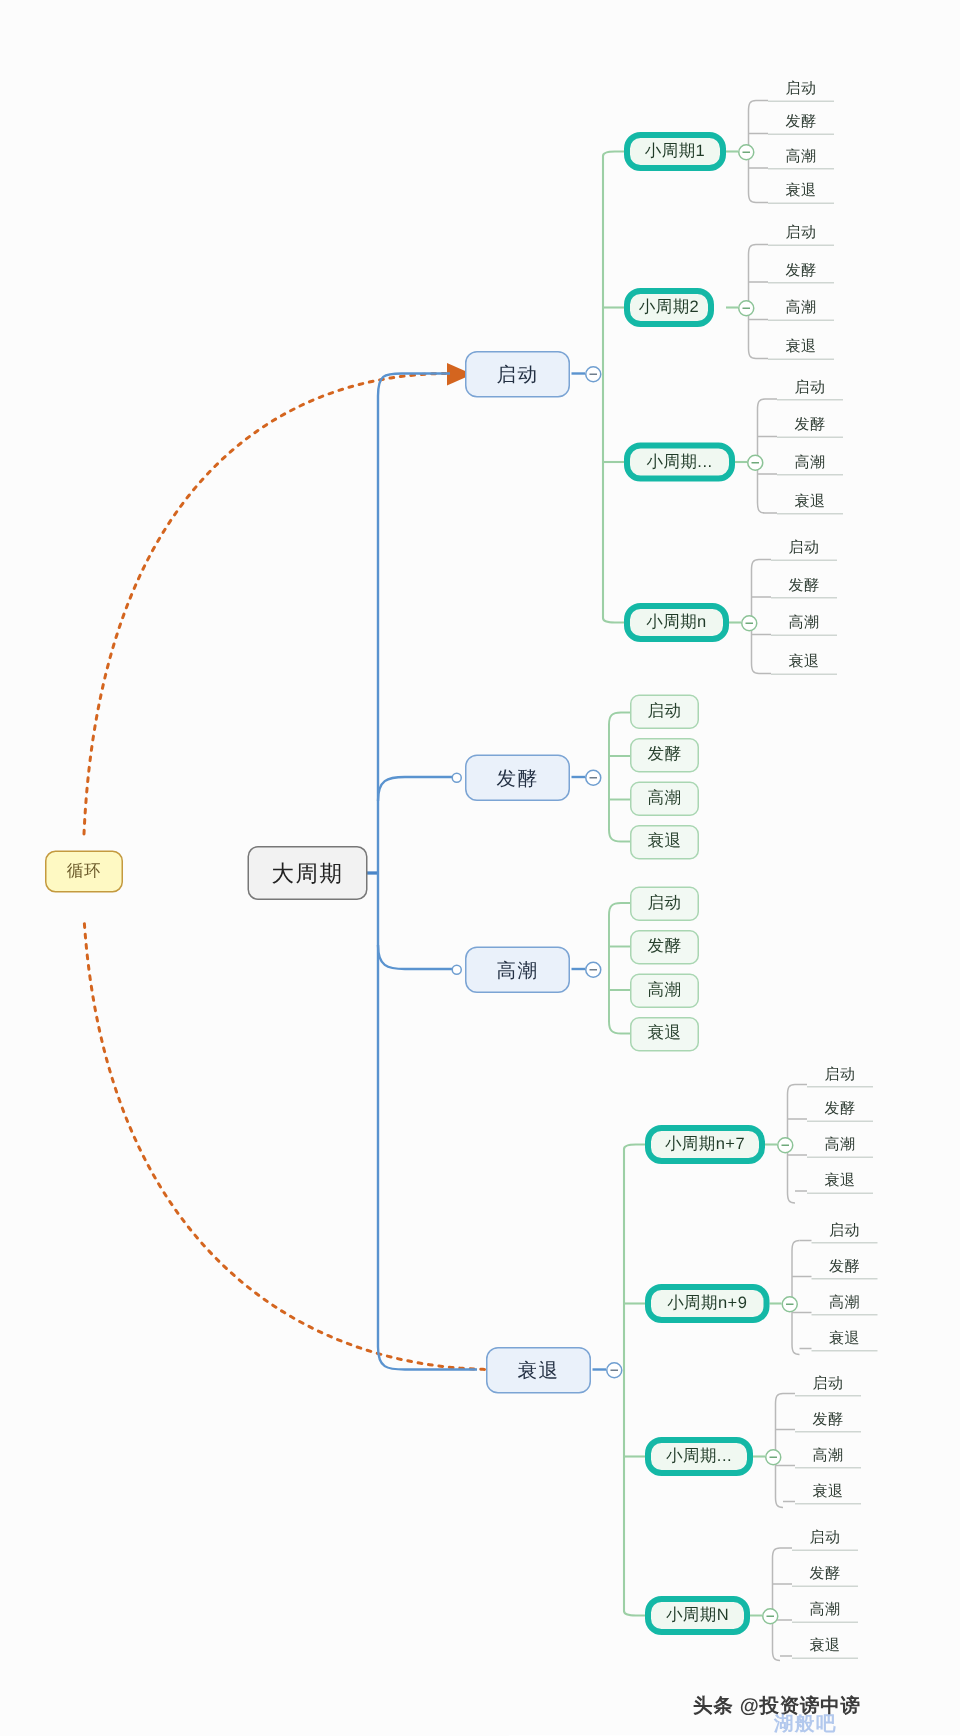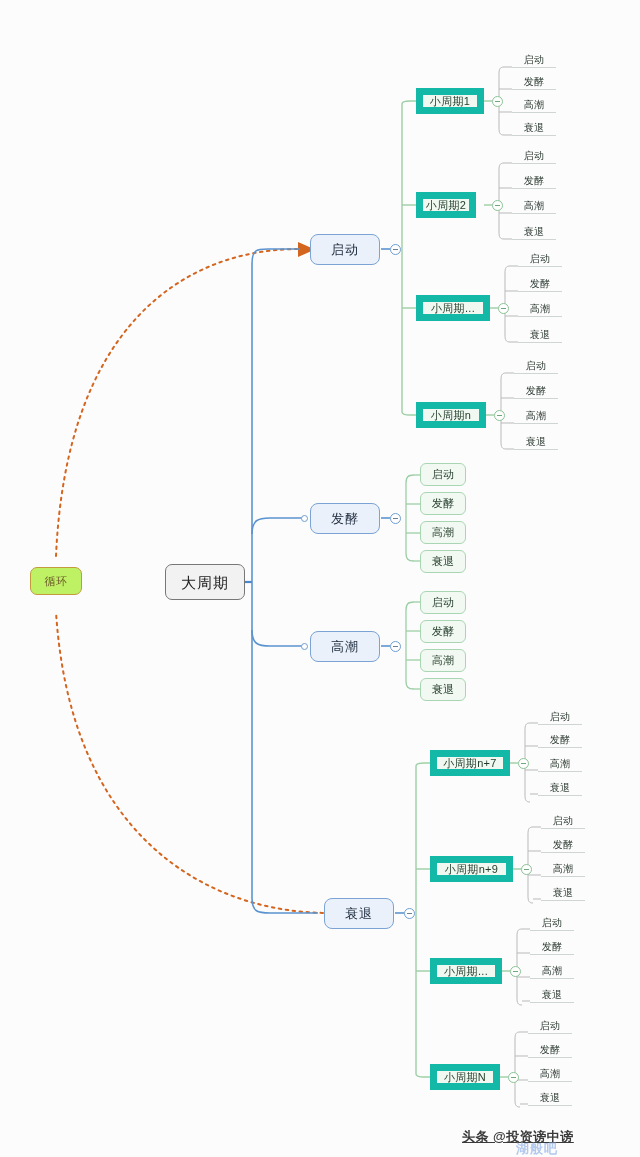--- a/index.html
+++ b/index.html
@@ -37,42 +37,42 @@
   .n-root {
     background: #f2f2f2;
     border: 1px solid #777777;
     border-radius: 7px;
     color: #222222;
     font-size: 15px;
     letter-spacing: 1px;
   }
   
   .n-loop {
-    background: #bef264;
+    background: #fef9c3;
     border: 1.4px solid #c49a3f;
     border-radius: 7px;
     color: #6b5a2a;
     font-size: 11px;
     letter-spacing: .5px;
     font-family: Liberation Serif, serif;
   }
   
   .n-blue {
     background: #eaf1fa;
     border: 1px solid #7ba4d4;
     border-radius: 8px;
     color: #233043;
     font-size: 13px;
     letter-spacing: 1px;
   }
   
   .n-green {
     background: #f0f8f1;
-    border: 7px solid #14b8a6;
-    border-radius: 0;
+    border: 4px solid #14b8a6;
+    border-radius: 11px;
     color: #1f3a27;
     font-size: 11px;
     letter-spacing: .3px;
   }
   
   .n-gbox {
     background: #f2f9f3;
     border: 1px solid #a9d6b2;
     border-radius: 6px;
     color: #27402d;
@@ -451,20 +451,20 @@
   <div class="node n-uline" style="left:528px; top:1042px; width:44px; height:16px;">
     <span>发酵</span>
   </div>
   <div class="node n-uline" style="left:528px; top:1066px; width:44px; height:16px;">
     <span>高潮</span>
   </div>
   <div class="node n-uline" style="left:528px; top:1090px; width:44px; height:16px;">
     <span>衰退</span>
   </div>
 
-  <div class="watermark" style="left:462px; top:1128px;text-decoration:underline;">
+  <div class="watermark" style="left:462px; top:1128px;">
     <span>头条 @投资谤中谤</span>
   </div>
   <div class="watermark2" style="left:516px; top:1140px;">
     <span>湖般吧</span>
   </div>
 
 </div>
 
 </body></html>

